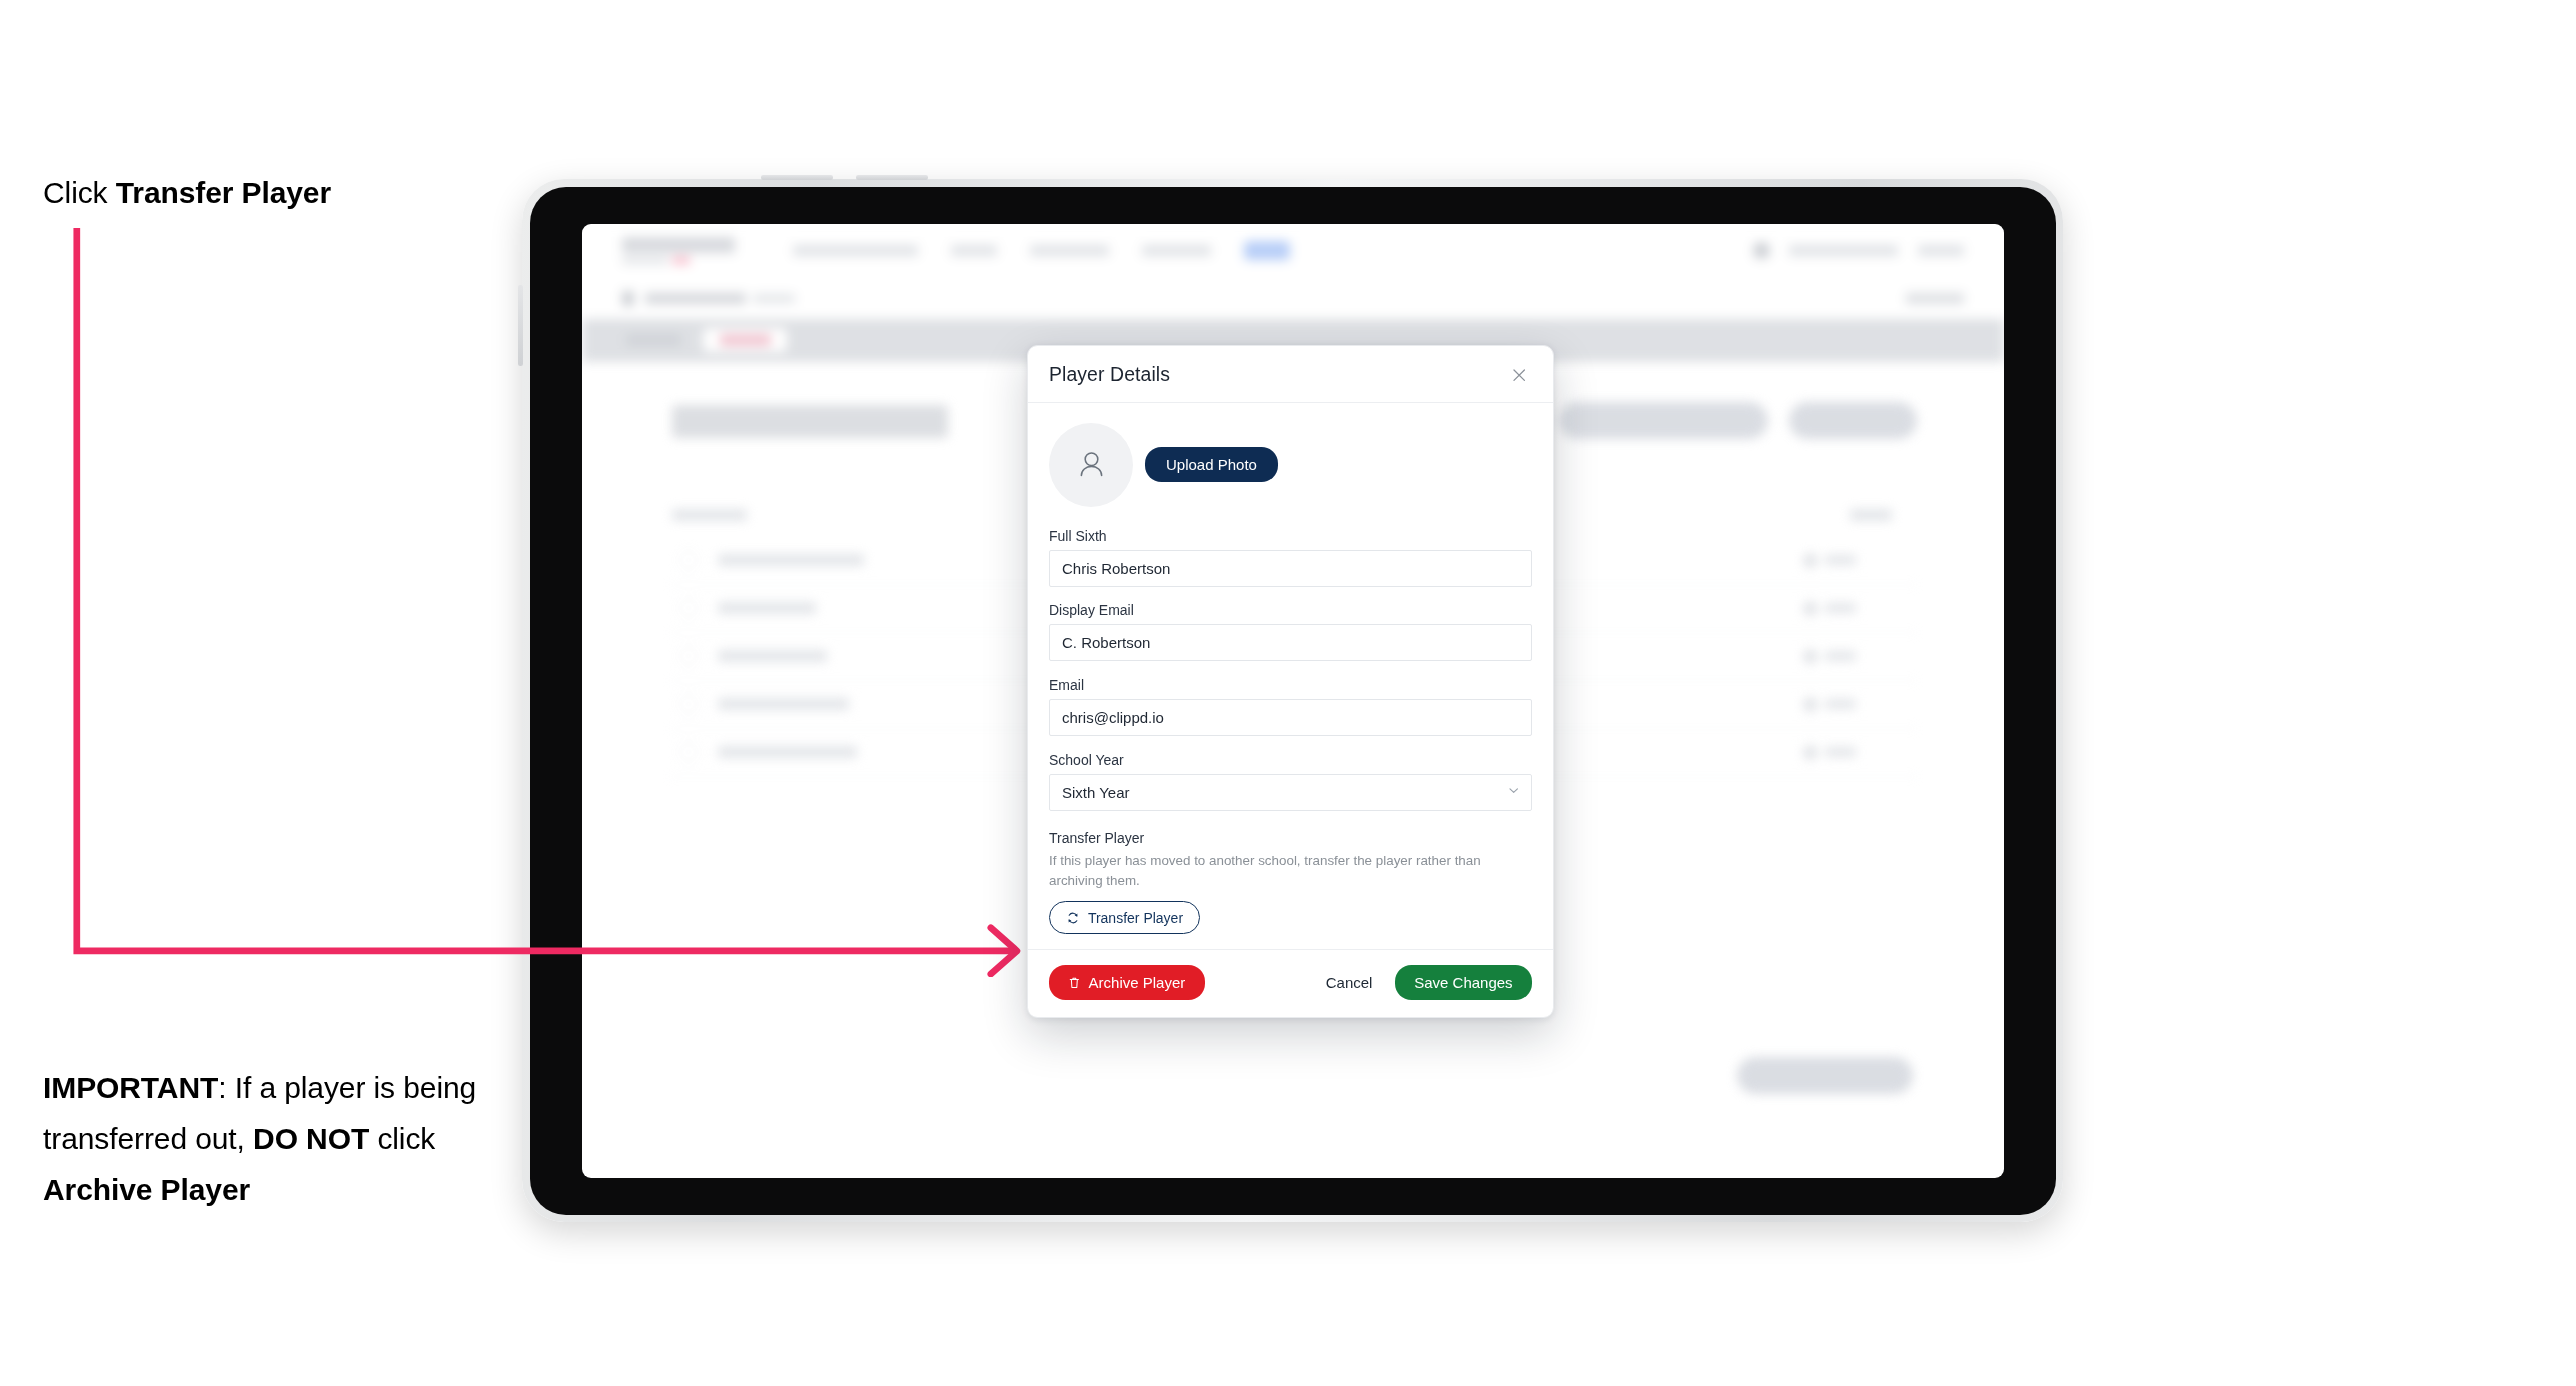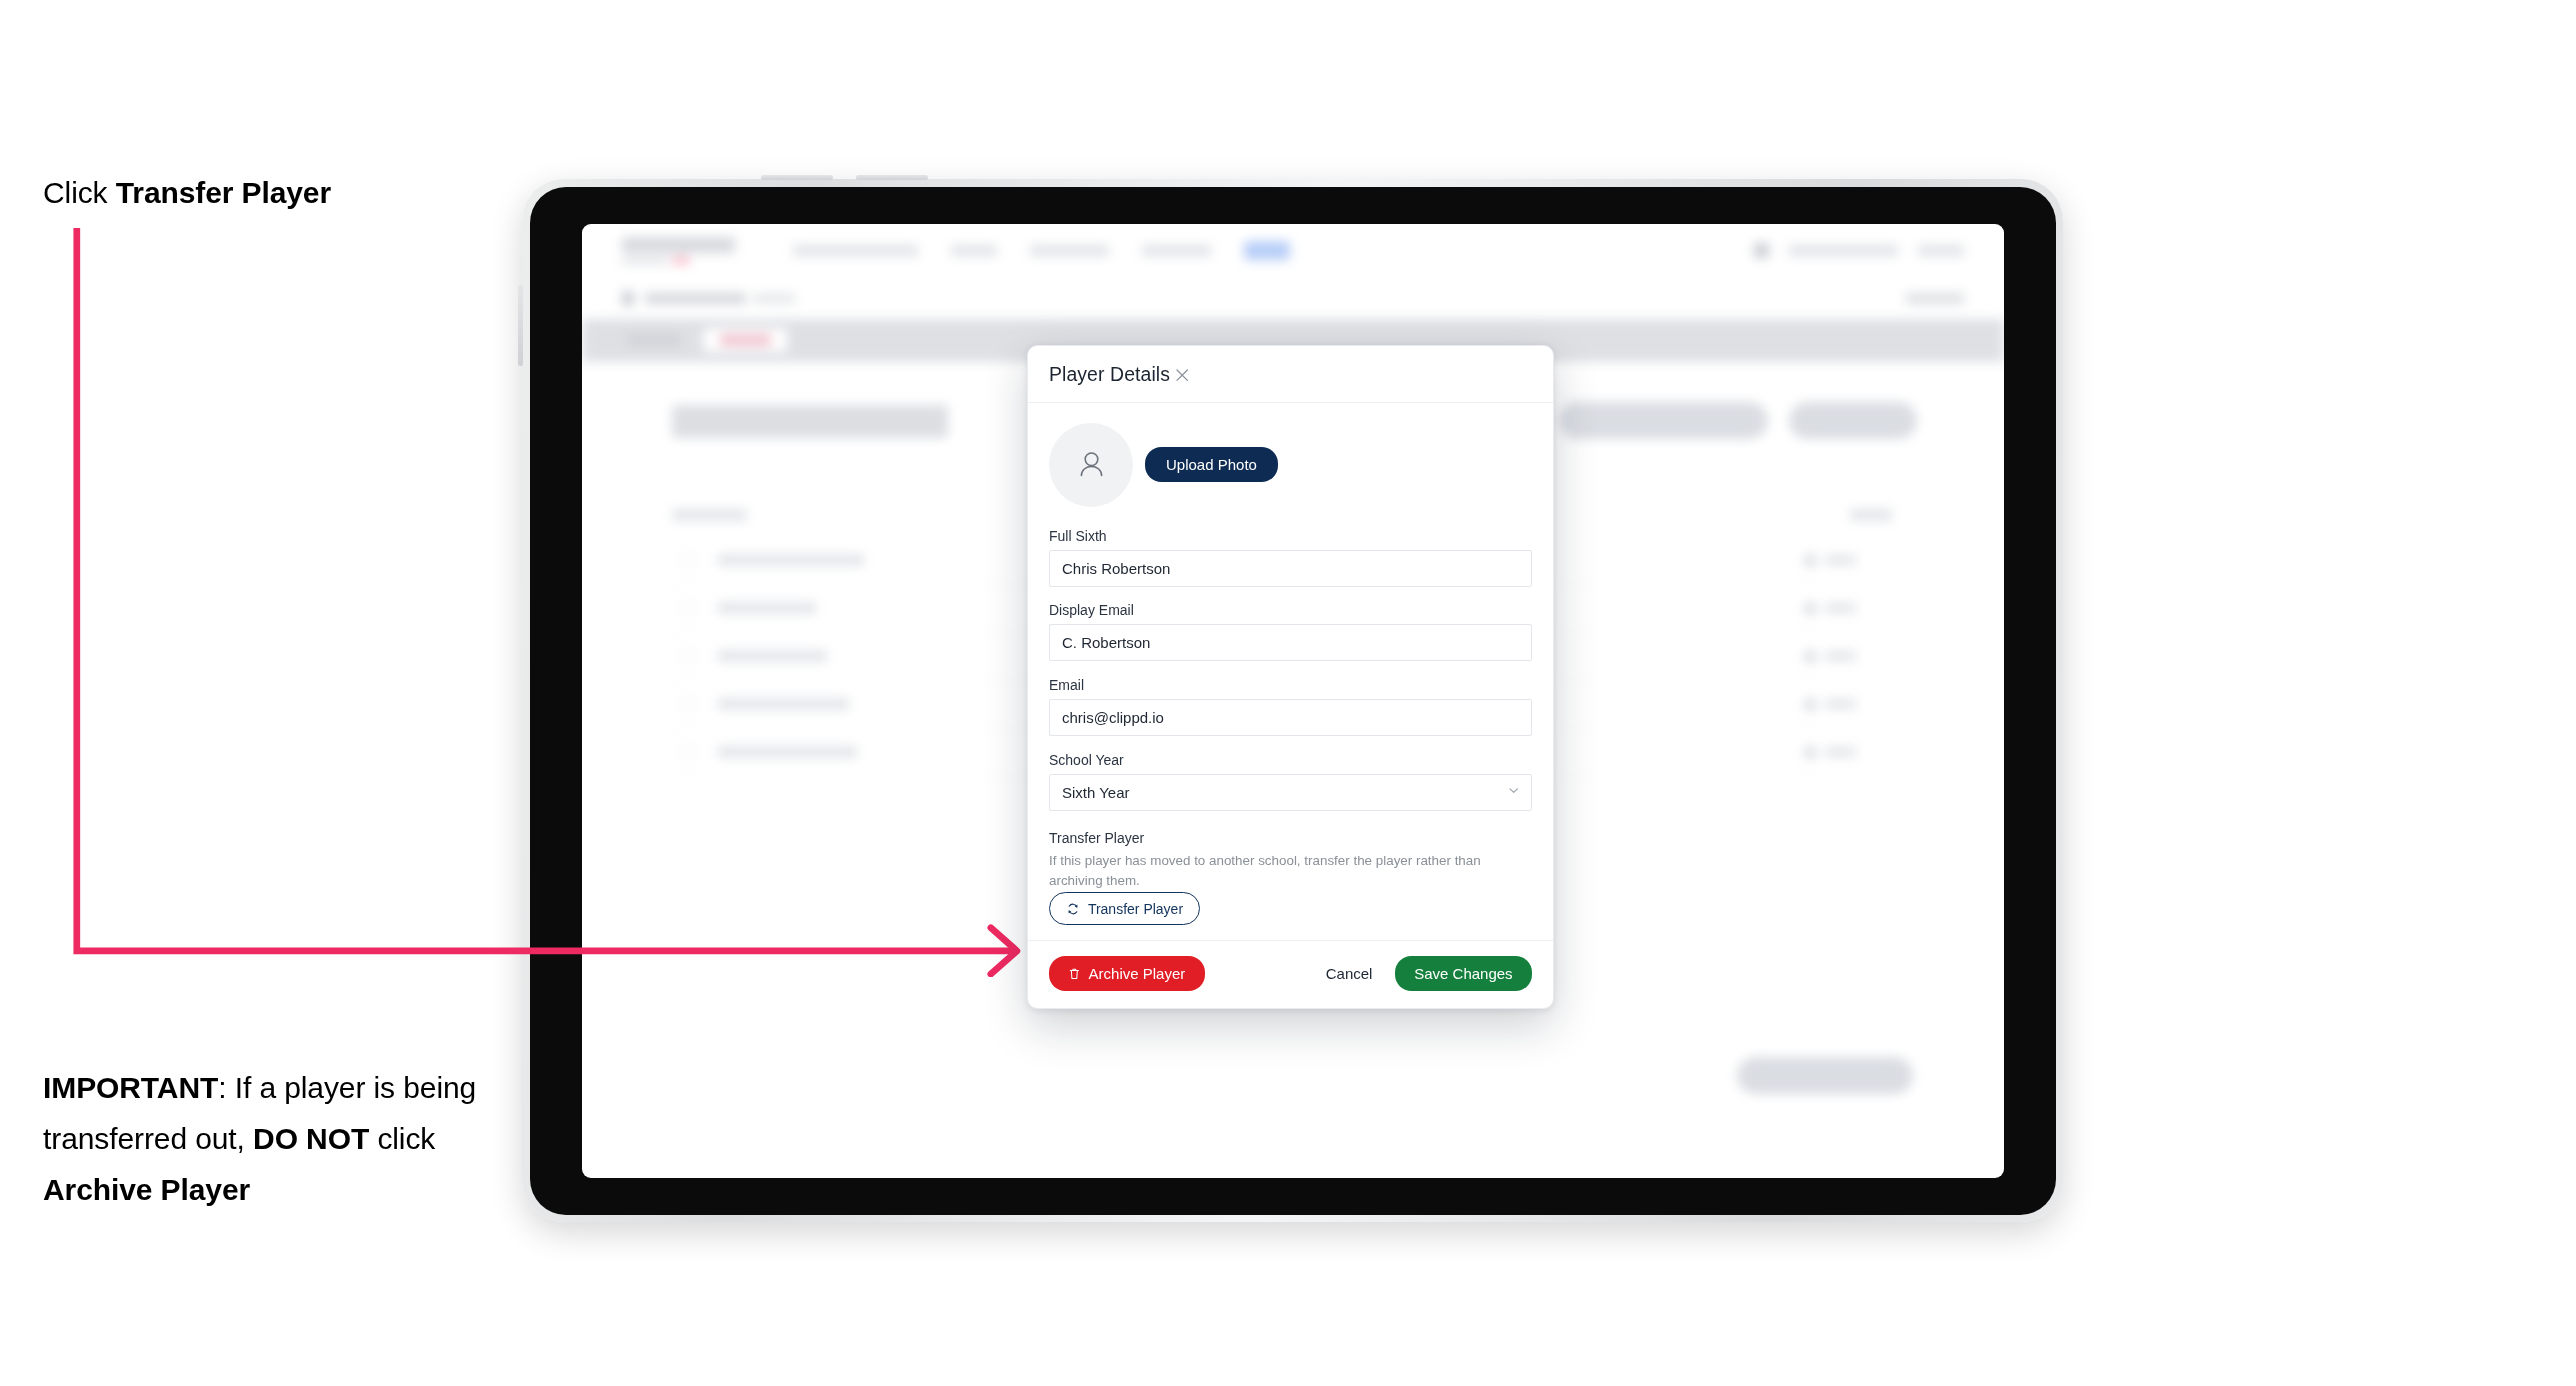--- a/index.html
+++ b/index.html
@@ -180,21 +180,21 @@
     top: 345px;
     width: 525px;
     background: #ffffff;
     border-radius: 10.4px;
     box-shadow: 0 16.4px 46px rgba(15,23,42,0.20), 0 1.5px 7.5px rgba(15,23,42,0.09);
     border: 0.7px solid #e9ebee;
     z-index: 50;
     overflow: hidden;
   }
   #modal-header {
-    display: flex; align-items: center; 
+    display: flex; align-items: center; justify-content: space-between;
     padding: 16.4px 21px 15px 21px;
     border-bottom: 0.7px solid #eceef1;
   }
   #modal-title {
     font-size: 19.4px; color: #1c2430; font-weight: 400;
     letter-spacing: 0.1px;
   }
   #modal-close {
     width: 25px; height: 25px; display: flex; align-items: center; justify-content: center;
     cursor: pointer; color: #8b9199;
@@ -228,21 +228,21 @@
   }
   .field-select-wrap { position: relative; }
   .field-select-wrap .chev {
     position: absolute; right: 12px; top: 50%; transform: translateY(-50%);
     pointer-events: none; color: #98a0aa;
   }
 
   #transfer-section { margin-top: 19.4px; }
   #transfer-title { font-size: 14px; color: #2b3442; margin-bottom: 5.2px; }
   #transfer-desc {
-    font-size: 13.4px; color: #8a9097; line-height: 20px; margin-bottom: 1px;
+    font-size: 13.4px; color: #8a9097; line-height: 20px; margin-bottom: 10px;
     max-width: 477px;
   }
   #transfer-btn {
     display: inline-flex; align-items: center; gap: 7.5px;
     border: 1.2px solid #12335c; border-radius: 16.4px;
     background: #ffffff; color: #12335c;
     padding: 7.5px 16.4px; font-size: 14px; cursor: pointer;
     font-family: "Liberation Sans", sans-serif;
   }
 

